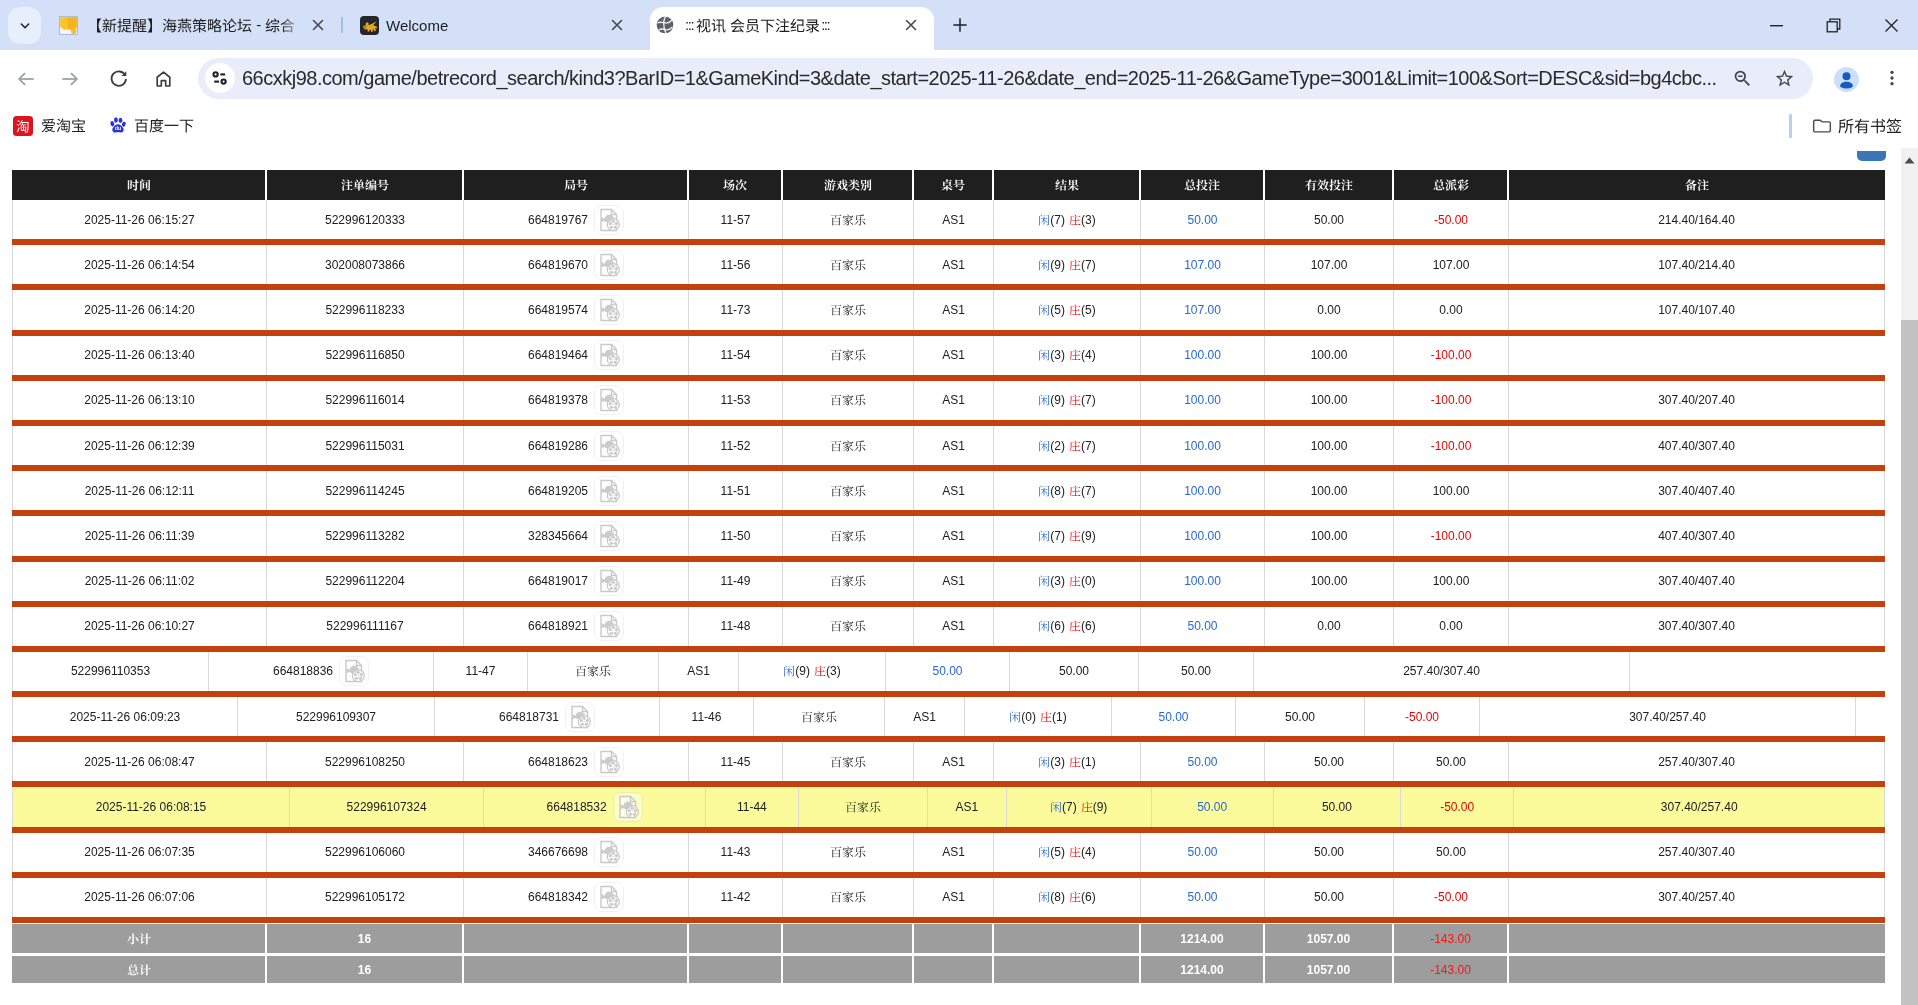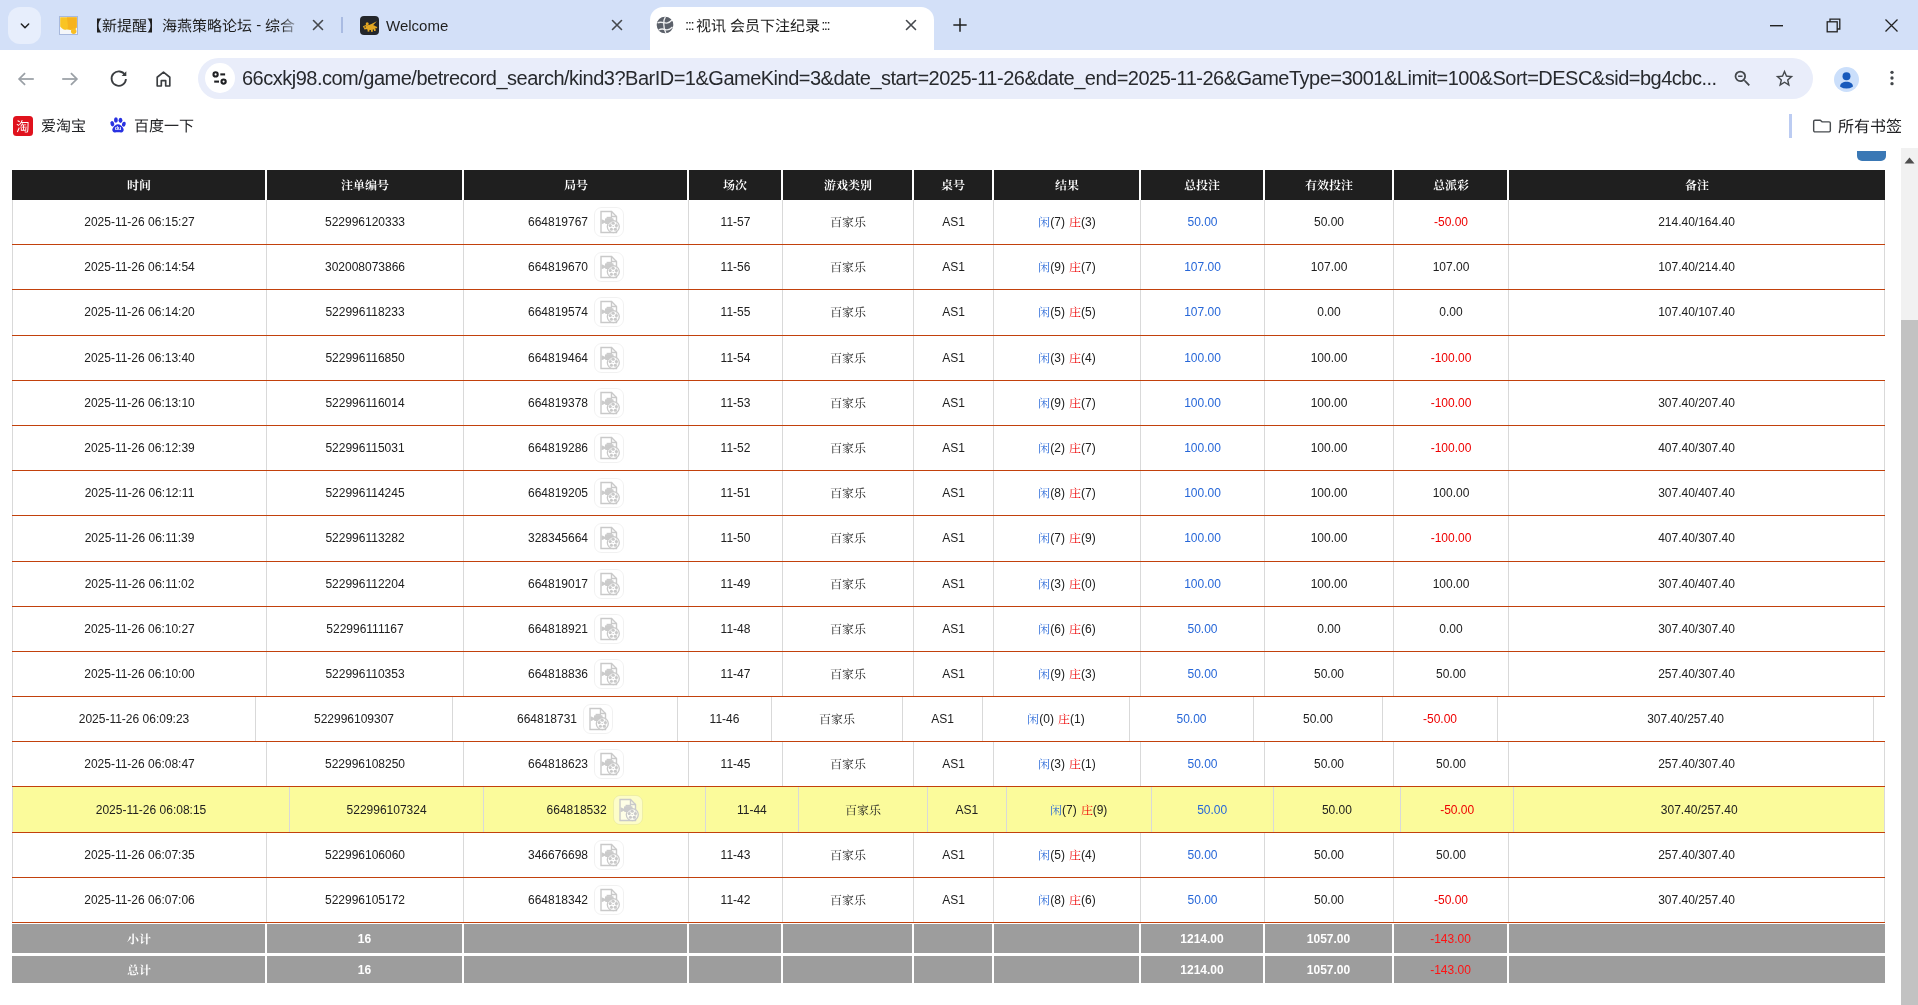--- a/index.html
+++ b/index.html
@@ -11,21 +11,21 @@
 #toolbar { left:0; top:50px; width:1918px; height:56px; background:#fff; border-radius:14px 14px 0 0; }
 #bookmarks { left:0; top:106px; width:1918px; height:35px; background:#fff; }
 #content { left:0; top:141px; width:1918px; height:864px; background:#fff; }
 .tabtxt { display:flex; align-items:center; height:50px; }
 .lat15 { font-size:15px; color:#1f1f1f; line-height:50px; }
 .iconbtn { display:flex; align-items:center; justify-content:center; }
 
 #tbl { position:absolute; left:12px; top:29px; width:1873px; }
 .hr { display:flex; height:30px; }
 .hc { background:#1f1f1f; display:flex; align-items:center; justify-content:center; height:30px; }
-.dr { display:flex; height:45.2px; border-bottom:1px solid #c2410c; background:#fff; }
+.dr { display:flex; height:45.2px; border-bottom:6px solid #c2410c; background:#fff; }
 .dc { display:flex; align-items:center; justify-content:center; border-right:1px solid #d9d9d9; height:100%; }
 .dc:first-child { border-left:1px solid #d9d9d9; }
 .sr1,.sr2 { display:flex; height:29px; margin-top:0; }
 .sr1 { margin-top:1px; }
 .sr2 { margin-top:3px; height:27px; }
 .sc { background:#9d9d9d; display:flex; align-items:center; justify-content:center; font-weight:bold; }
 .sc .tx { color:#fff; font-weight:bold; }
 .tx { font-size:12px; color:#202020; }
 .rw { display:flex; align-items:center; }
 .rw .tx,.rw span { font-size:12px; color:#202020; }
@@ -612,21 +612,21 @@
                   <circle cx="16.2" cy="18.6" r="1.55"></circle>
                   <circle cx="17.4" cy="22.3" r="1.55"></circle>
                   <circle cx="21.2" cy="22.3" r="1.55"></circle>
                   <circle cx="22.4" cy="18.6" r="1.55"></circle>
                   <rect x="18.4" y="19.2" width="1.8" height="0.9" rx="0.4"></rect>
                 </g>
               </svg>
             </span>
           </div>
           <div class="dc" style="width:94px">
-            <span class="tx">11-55</span>
+            <span class="tx">11-73</span>
           </div>
           <div class="dc" style="width:131px">
             <svg class="cj" width="36.0" height="12.0" viewBox="0 0 36.0 12.0" style="vertical-align:top">
               <g fill="#202020" transform="translate(0,10.56) scale(0.01200,-0.01200)">
                 <use href="#g23" x="0"></use>
                 <use href="#g24" x="1000"></use>
                 <use href="#g25" x="2000"></use>
               </g>
             </svg>
           </div>
@@ -1193,23 +1193,20 @@
             <span class="tx">0.00</span>
           </div>
           <div class="dc" style="width:115px">
             <span class="tx" style="color:#202020">0.00</span>
           </div>
           <div class="dc" style="width:376px">
             <span class="tx">307.40/307.40</span>
           </div>
         </div>
         <div class="dr" style="">
-          <div class="dc" style="width:255px">
-            <span class="tx">2025-11-26 06:10:00</span>
-          </div>
           <div class="dc" style="width:197px">
             <span class="tx">522996110353</span>
           </div>
           <div class="dc" style="width:225px">
             <span class="rw">
               <span class="tx">664818836</span>
               <span style="width:6px"></span>
               <svg class="vic" width="30" height="30" viewBox="0 0 30 30">
                 <rect x="0.5" y="0.5" width="29" height="29" rx="7" fill="rgba(255,255,255,0.45)" stroke="rgba(0,0,0,0.055)"></rect>
                 <path d="M7 4.5h10.5L22.5 9.5V25.5H7z" fill="rgba(255,255,255,0.55)" stroke="#c9c9c9" stroke-width="1.4"></path>
@@ -1270,21 +1267,21 @@
             <span class="tx">50.00</span>
           </div>
           <div class="dc" style="width:115px">
             <span class="tx" style="color:#202020">50.00</span>
           </div>
           <div class="dc" style="width:376px">
             <span class="tx">257.40/307.40</span>
           </div>
         </div>
         <div class="dr" style="">
-          <div class="dc" style="width:244px">
+          <div class="dc" style="width:226px">
             <span class="tx">2025-11-26 06:09:23</span>
           </div>
           <div class="dc" style="width:197px">
             <span class="tx">522996109307</span>
           </div>
           <div class="dc" style="width:225px">
             <span class="rw">
               <span class="tx">664818731</span>
               <span style="width:6px"></span>
               <svg class="vic" width="30" height="30" viewBox="0 0 30 30">

